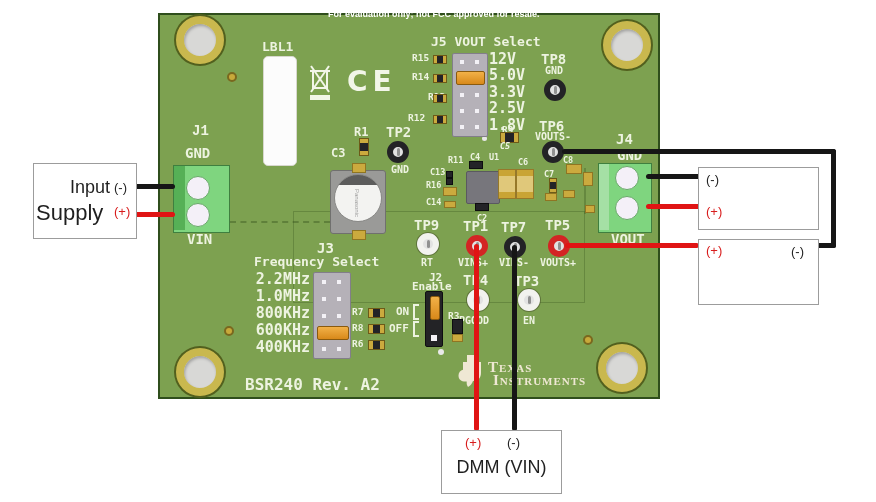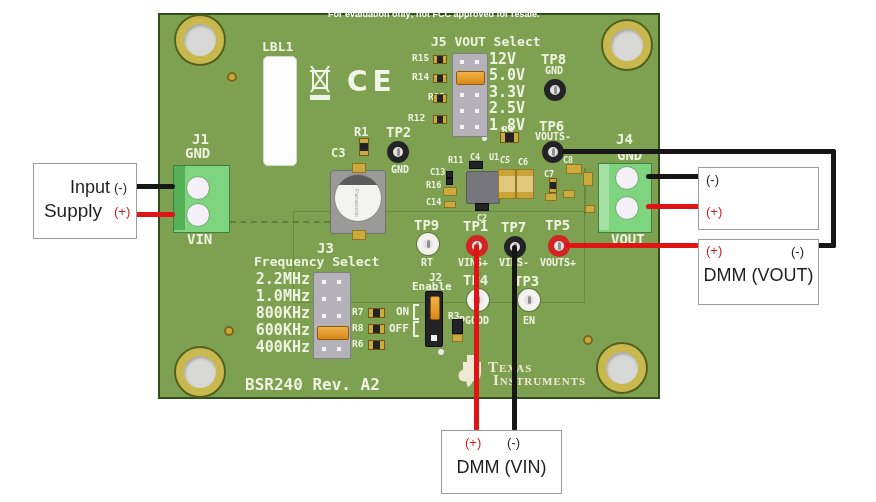--- a/index.html
+++ b/index.html
@@ -148,36 +148,36 @@
   <div class="chip" style="left:466px;top:171px;width:32px;height:31px;"></div>
   <div class="silk f85" style="left:430px;top:168px;">C13</div>
   <div class="cblk" style="left:446px;top:171px;width:5px;height:5px;"></div>
   <div class="cblk" style="left:446px;top:178px;width:5px;height:5px;"></div>
   <div class="silk f85" style="left:426px;top:181px;">R16</div>
   <div class="cpad" style="left:443px;top:187px;width:12px;height:7px;"></div>
   <div class="silk f85" style="left:426px;top:198px;">C14</div>
   <div class="cpad" style="left:444px;top:201px;width:10px;height:5px;"></div>
   <div class="silk f85" style="left:477px;top:214px;">C2</div>
   <div class="cblk" style="left:475px;top:203px;width:12px;height:6px;"></div>
-  <div class="silk f85" style="left:500px;top:156px;font-style:italic;">C5</div>
+  <div class="silk f85" style="left:500px;top:142px;font-style:italic;">C5</div>
   <div class="abs" style="left:498px;top:169px;width:16px;height:28px;border:1px solid #96782a;
        background:linear-gradient(180deg,#c9a435 0 6px,#e0c87a 6px 22px,#c9a435 22px);"></div>
   <div class="silk f85" style="left:518px;top:158px;">C6</div>
   <div class="abs" style="left:516px;top:169px;width:16px;height:28px;border:1px solid #96782a;
        background:linear-gradient(180deg,#c9a435 0 6px,#e0c87a 6px 22px,#c9a435 22px);"></div>
   <div class="silk f85" style="left:544px;top:170px;">C7</div>
   <div class="resv" style="left:549px;top:178px;width:6px;height:13px;"></div>
   <div class="silk f85" style="left:563px;top:156px;">C8</div>
   <div class="cpad" style="left:566px;top:164px;width:14px;height:8px;"></div>
   <div class="cpad" style="left:583px;top:172px;width:8px;height:12px;"></div>
   <div class="cpad" style="left:545px;top:193px;width:10px;height:6px;"></div>
   <div class="cpad" style="left:563px;top:190px;width:10px;height:6px;"></div>
   <div class="cpad" style="left:585px;top:205px;width:8px;height:6px;"></div>
 
-  <div class="silk f14" style="left:192px;top:132px;">J1</div>
+  <div class="silk f14" style="left:192px;top:124px;font-family:Liberation Mono, monospace;">J1</div>
   <div class="silk f14" style="left:185px;top:146px;">GND</div>
   <div class="term" style="left:173px;top:165px;width:55px;height:66px;"></div>
   <div class="term-stripe" style="left:174px;top:166px;width:11px;height:64px;"></div>
   <div class="termc" style="left:186px;top:176px;"></div>
   <div class="termc" style="left:186px;top:203px;"></div>
   <div class="silk f14" style="left:187px;top:232px;">VIN</div>
 
   <div class="silk f14" style="left:616px;top:132px;">J4</div>
   <div class="silk f14" style="left:617px;top:148px;">GND</div>
   <div class="term" style="left:598px;top:163px;width:52px;height:68px;"></div>
@@ -275,33 +275,32 @@
   <div class="wire wred" style="left:565px;top:243px;width:134px;height:5px;"></div>
   <div class="wire wblack" style="left:562px;top:149px;width:274px;height:5px;"></div>
   <div class="wire wblack" style="left:831px;top:149px;width:5px;height:99px;"></div>
   <div class="wire wblack" style="left:812px;top:243px;width:24px;height:5px;"></div>
   <div class="wire wred" style="left:474px;top:244px;width:5px;height:187px;"></div>
   <div class="wire wblack" style="left:512px;top:245px;width:5px;height:186px;"></div>
 
   <div class="box" style="left:33px;top:163px;width:102px;height:74px;">
     <div class="abs" style="left:6px;top:13px;width:70px;text-align:right;font-size:18px;">Input</div>
     <div class="sign neg" style="left:80px;top:16px;">(-)</div>
-    <div class="abs" style="left:2px;top:36px;width:74px;text-align:center;font-size:19px;">Supply</div>
+    <div class="abs" style="left:2px;top:36px;width:74px;text-align:left;font-size:22px;">Supply</div>
     <div class="sign pos" style="left:80px;top:40px;">(+)</div>
   </div>
 
   <div class="box" style="left:698px;top:167px;width:119px;height:61px;">
     <div class="sign neg" style="left:7px;top:4px;">(-)</div>
     <div class="sign pos" style="left:7px;top:36px;">(+)</div>
   </div>
 
   <div class="box" style="left:698px;top:239px;width:119px;height:64px;">
     <div class="sign pos" style="left:7px;top:3px;">(+)</div>
     <div class="sign neg" style="left:92px;top:4px;">(-)</div>
-    <div class="biglbl" style="top:25px;">DMM (VOUT)</div>
   </div>
 
   <div class="box" style="left:441px;top:430px;width:119px;height:62px;">
     <div class="sign pos" style="left:23px;top:4px;">(+)</div>
     <div class="sign neg" style="left:65px;top:4px;">(-)</div>
     <div class="biglbl" style="top:26px;">DMM (VIN)</div>
   </div>
 
 </div>
 

